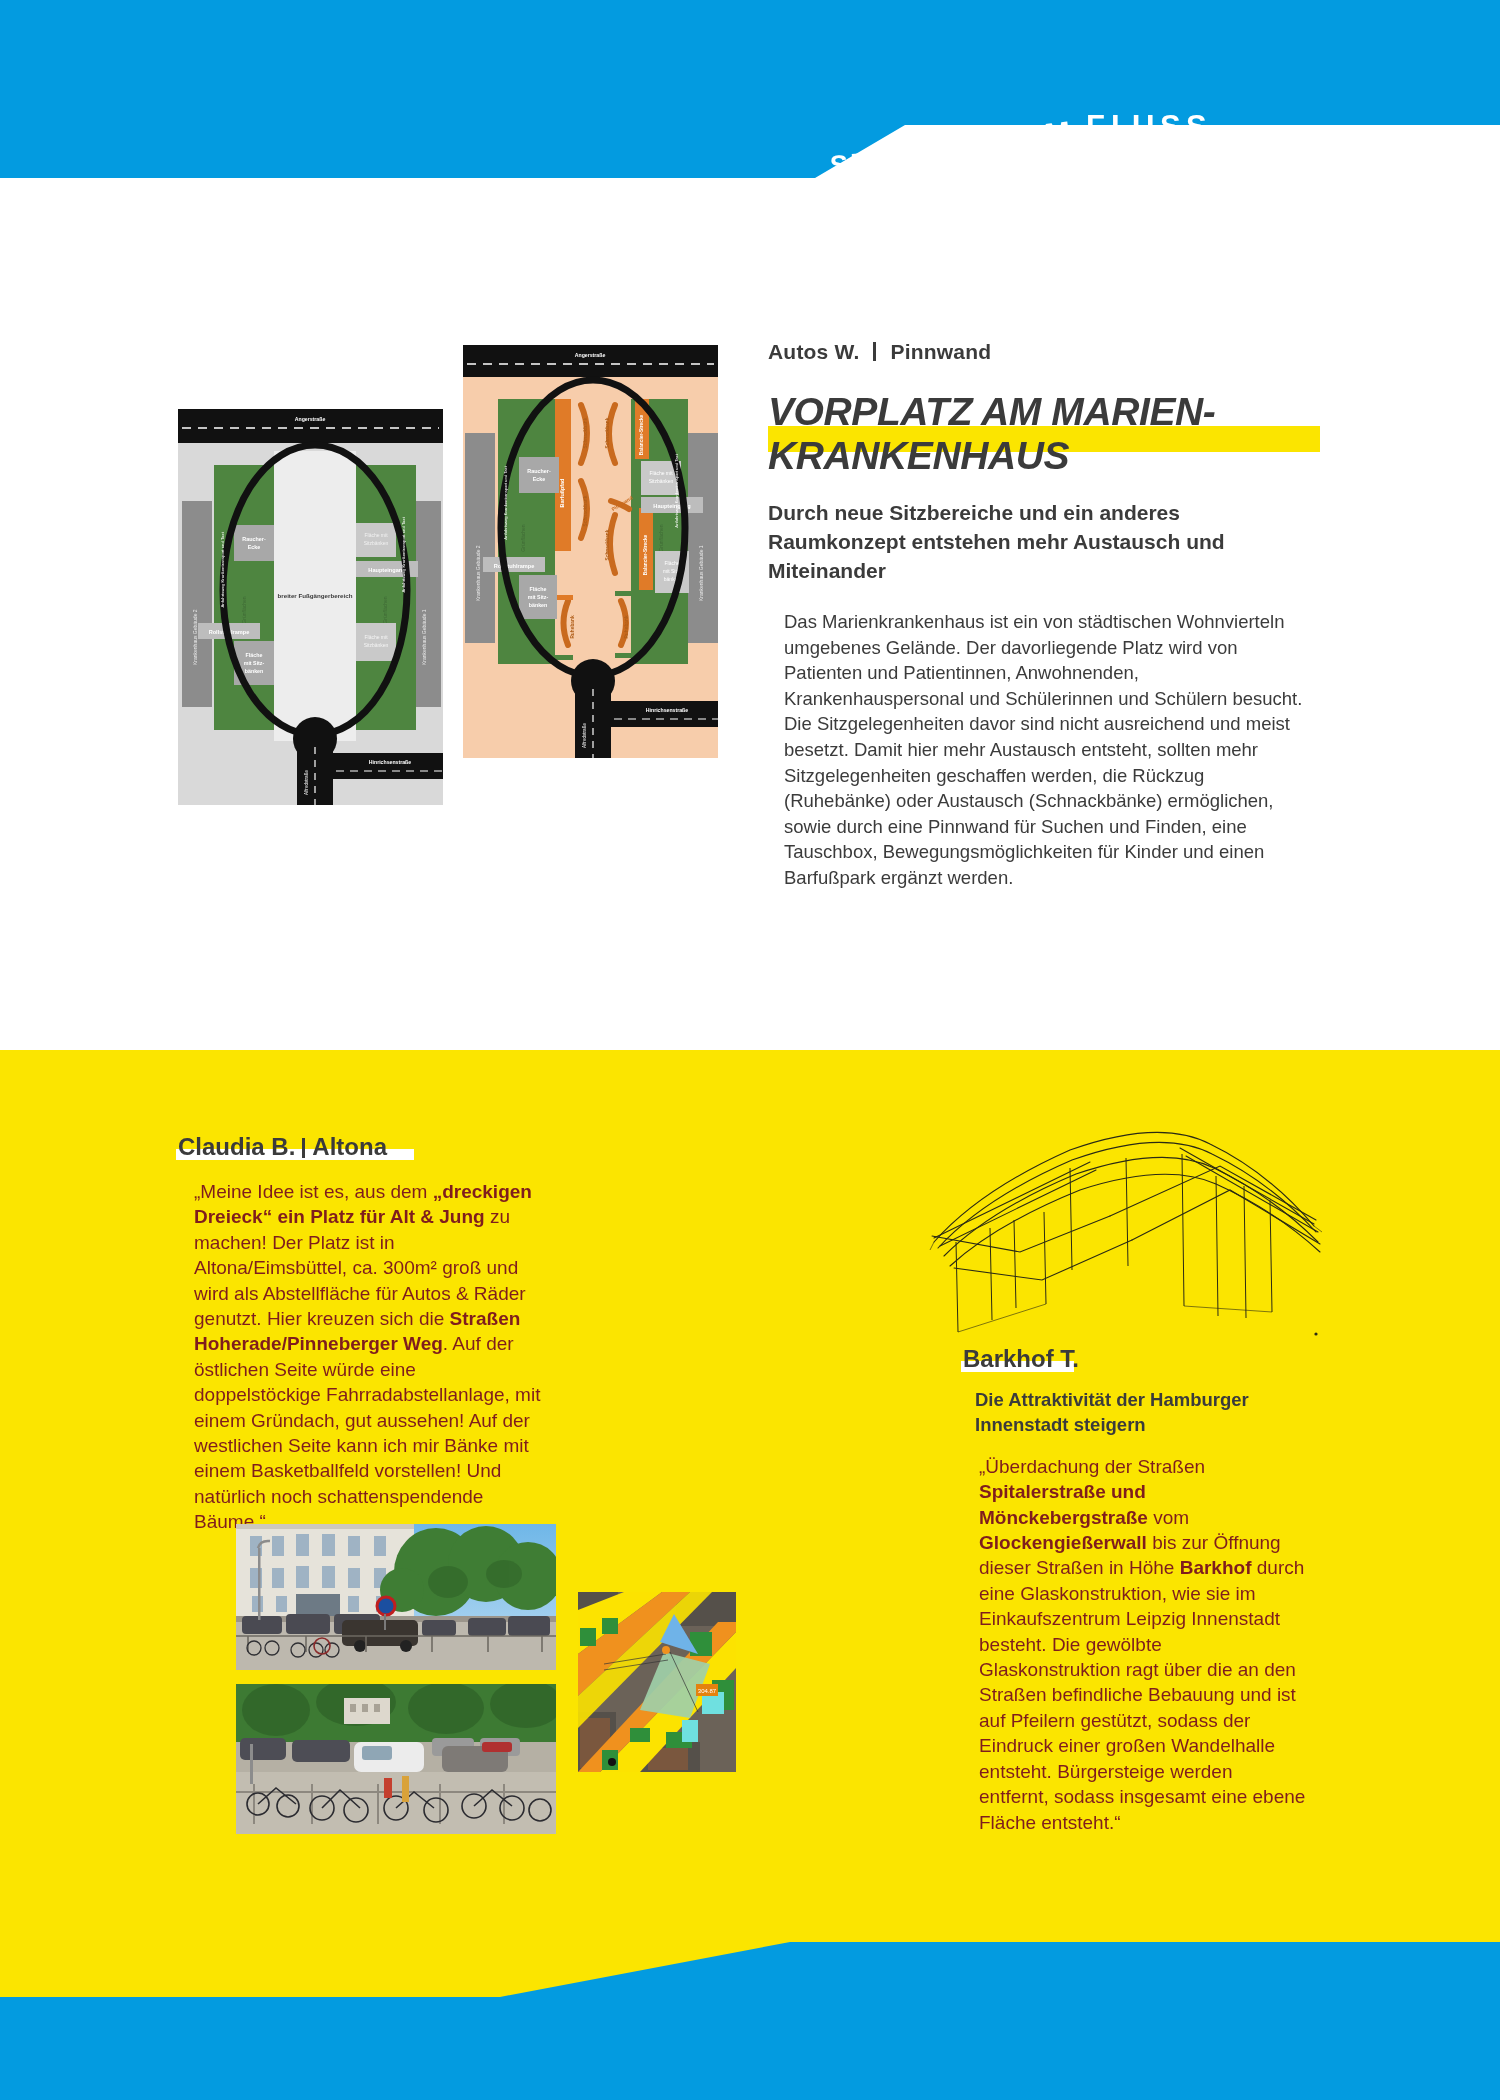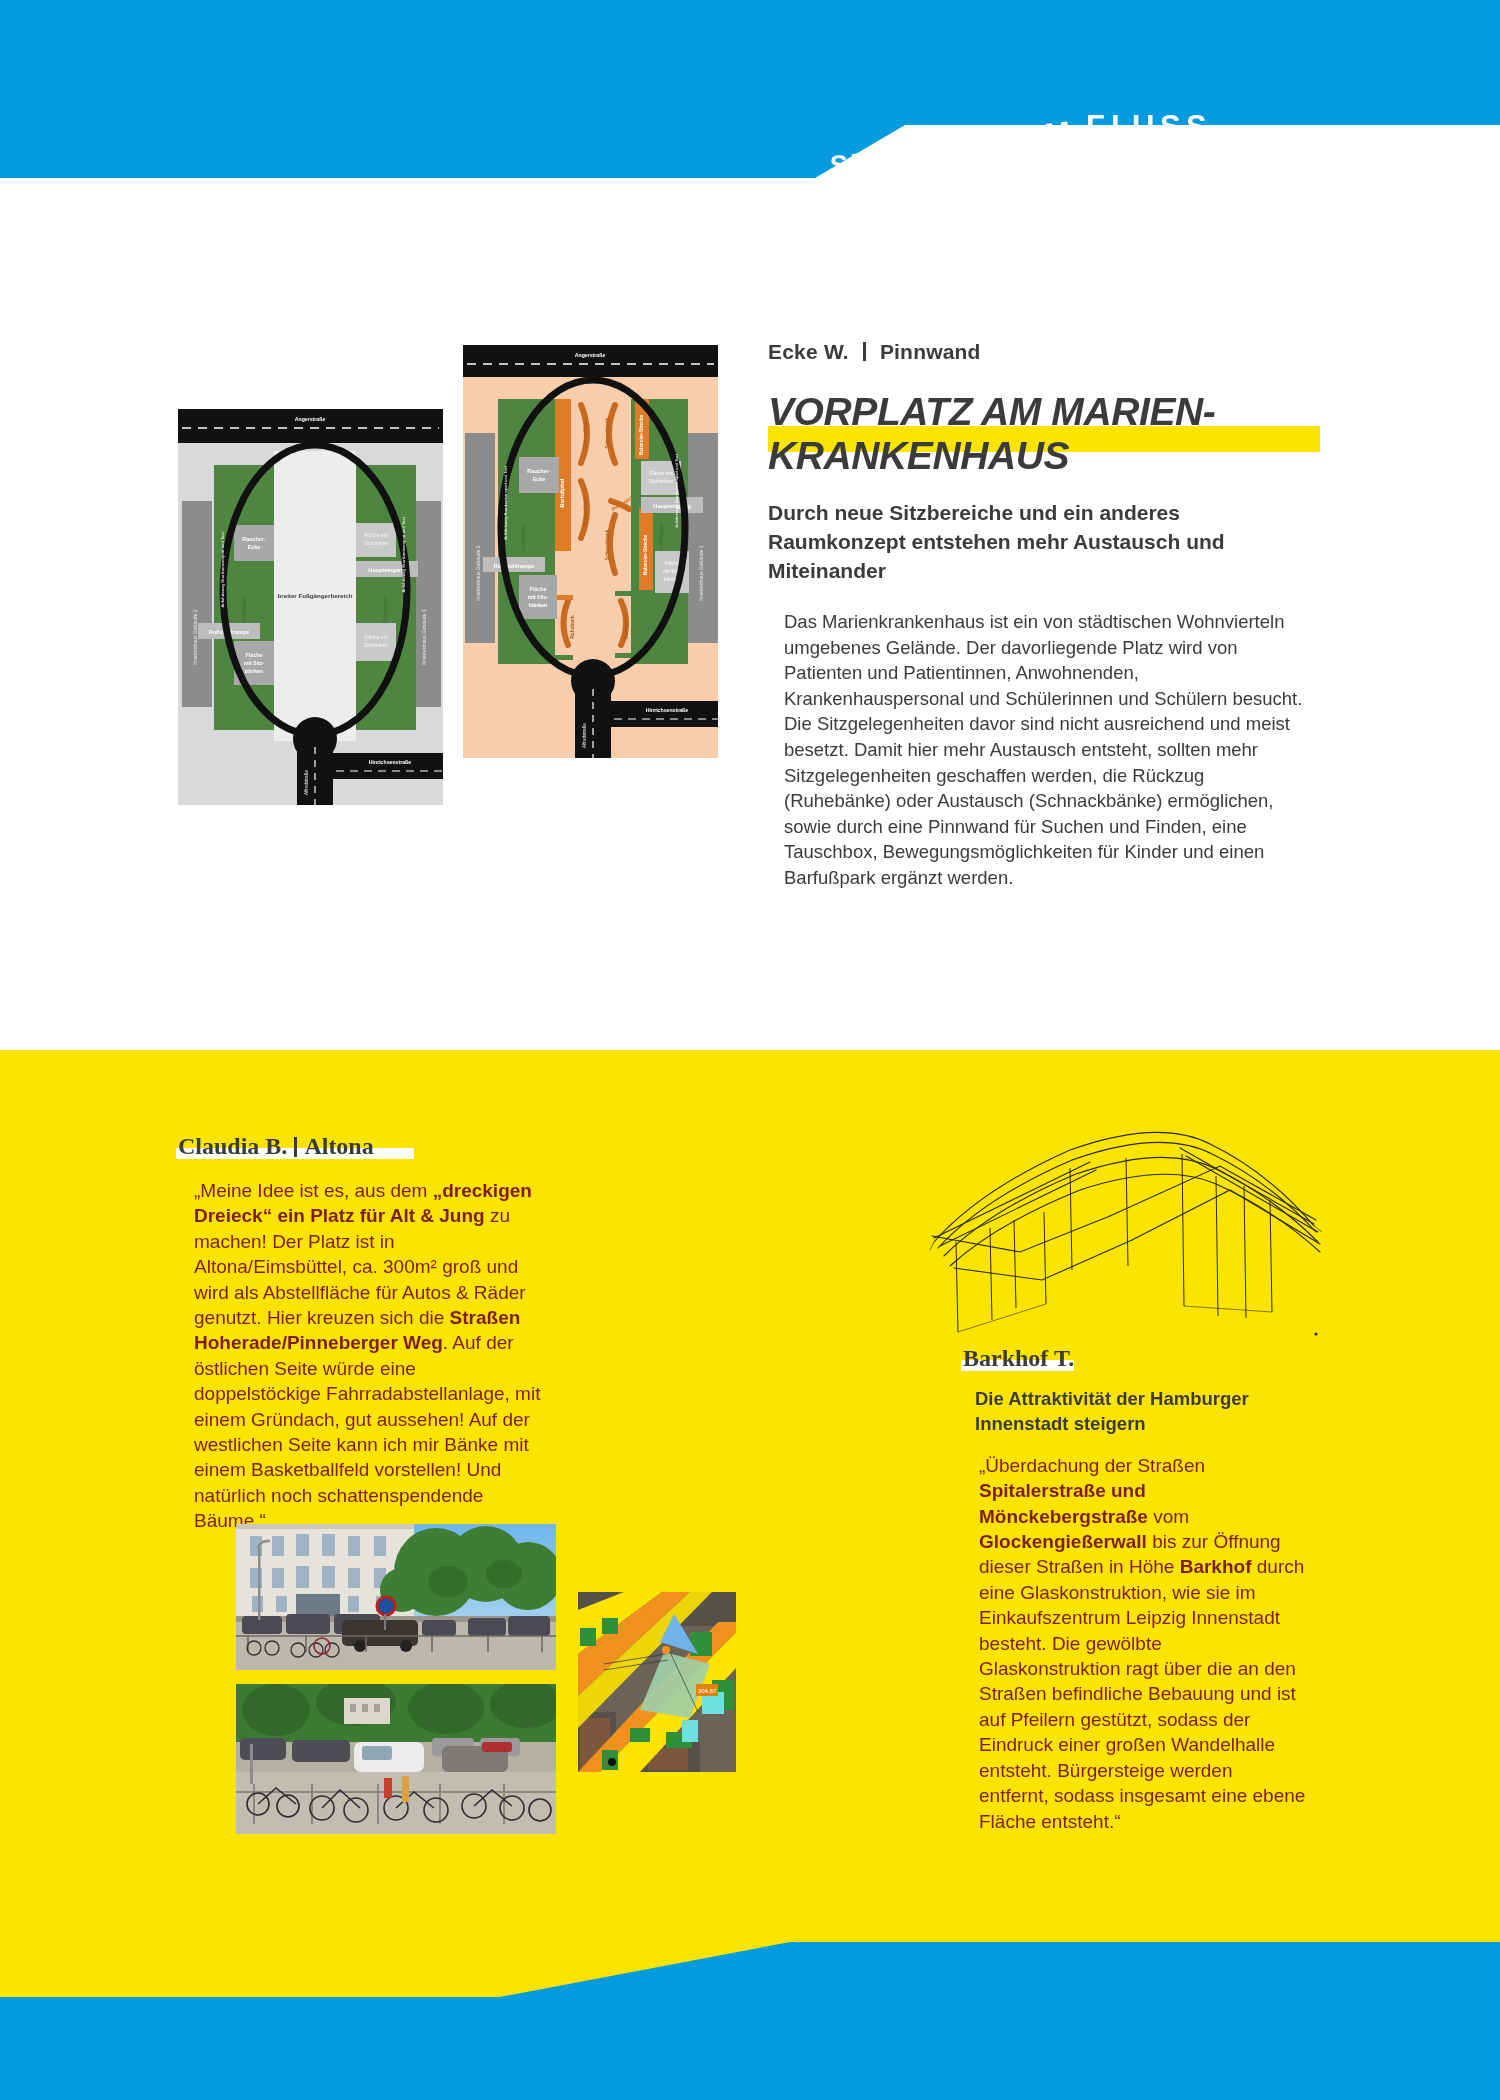--- a/index.html
+++ b/index.html
@@ -36,21 +36,21 @@
   .subtitle{font-size:21px;line-height:29px;font-weight:bold;color:#3b3b3b;margin:0 18px 24px 0;}
   .bodytext{font-size:18.5px;line-height:25.6px;color:#3b3b3b;margin:16px;}
   
   .sec-yellow{position:absolute;left:0;top:1050px;width:1500px;height:1050px;overflow:hidden;}
   .yellow-bg{position:absolute;left:0;top:0;width:1500px;height:1050px;background:#FBE500;}
   .footer-shape{position:absolute;left:0;top:0;width:1500px;height:1050px;}
   
   .col-claudia{position:absolute;left:178px;top:1133px;width:382px;z-index:3;}
   .name-hl{display:inline-block;position:relative;margin:0 0 2px 0;}
   .name-hl .hl{position:absolute;left:-2px;bottom:1px;height:11px;background:#ffffff;z-index:0;}
-  .name-hl .nm{position:relative;z-index:1;font-size:24px;font-weight:bold;color:#3b3b3b;font-family:Liberation Serif, serif;}
+  .name-hl .nm{position:relative;z-index:1;font-size:24px;font-weight:bold;color:#3b3b3b;}
   .name-hl .nm .bar{display:inline-block;width:3px;height:20px;background:#3b3b3b;
     vertical-align:-3px;margin:0 7px;}
   .quote{font-size:19px;line-height:25.4px;color:#7f1d1d;margin:16px;}
   .quote b{font-weight:bold;}
   
   .photo{position:absolute;z-index:3;overflow:hidden;}
   .photo svg{display:block;width:100%;height:100%;}
   .photo1{left:236px;top:1524px;width:320px;height:146px;}
   .photo2{left:236px;top:1684px;width:320px;height:150px;}
   .minimap{left:578px;top:1592px;width:158px;height:180px;}
@@ -214,21 +214,21 @@
     <g stroke="#fff" stroke-width="1.2" stroke-dasharray="8,6">
         <line x1="151" y1="386" x2="255" y2="386"></line>
       </g>
     <text transform="translate(44,170) rotate(-90)" fill="#fff" font-size="4.2" font-family="Liberation Sans, sans-serif" text-anchor="middle">Anfahrtsweg Krankentransport und Taxi</text>
     <text transform="translate(215,158) rotate(-90)" fill="#fff" font-size="4.2" font-family="Liberation Sans, sans-serif" text-anchor="middle">Anfahrtsweg Krankentransport und Taxi</text>
   </svg>
 </div>
 
 <div class="article">
   <div class="byline">
-    <span>Ecke W.</span>
+    <span>Autos W.</span>
     <span class="bar"></span>
     <span>Pinnwand</span>
   </div>
   <div class="title-wrap">
     <div class="title-hl"></div>
     <h1 class="title">
       <span>VORPLATZ AM MARIEN-</span><br>
       <span>KRANKENHAUS</span>
     </h1>
   </div>

